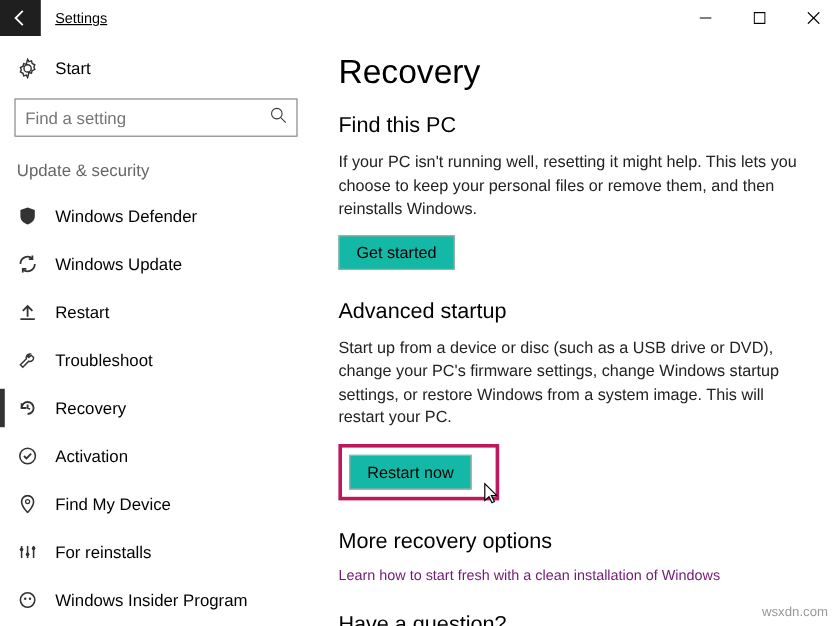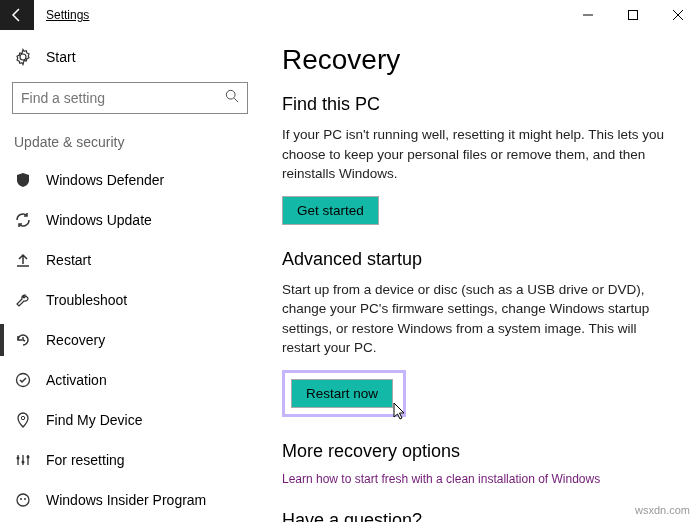--- a/index.html
+++ b/index.html
@@ -38,21 +38,21 @@
 
 
 .main h1 { font-size: 28px; font-weight: 400; margin-bottom: 18px; }
 .main h2 { font-size: 18px; font-weight: 400; margin: 8px 0 10px 0; }
 .main p { font-size: 13.5px; color: #222; line-height: 1.45; margin-bottom: 12px; }
 .btn { display:inline-block; background:#14b8a6; border:1px solid #aaa; padding:6px 14px; font-size:13.5px; cursor:pointer; }
 .section { margin-bottom: 24px; }
 .link { color:#701a75; font-size:12px; cursor:pointer; }
 
 
-.highlight-box { border:3px solid #c4b5fd; display:inline-block; padding:6px 10px 6px 6px; position:relative; }
+.highlight-box { border:3px solid #be185d; display:inline-block; padding:6px 20px 6px 6px; position:relative; }
 .cursor-svg { position:absolute; right: -6px; bottom: -8px; }
 
 
 .watermark { position:absolute; bottom:6px; right:10px; font-size:11px; color:#999;text-align:right; }
 </style>
 </head>
 <body>
 
 <div class="titlebar">
   <div class="back-btn">
@@ -175,21 +175,21 @@
 
     <div class="nav-item">
       <span class="icon">
           <svg width="16" height="16" viewBox="0 0 16 16">
             <path d="M3 3v10M8 3v10M13 3v10" stroke="#333" stroke-width="1.3"></path>
             <circle cx="3" cy="6" r="1.5" fill="#333"></circle>
             <circle cx="8" cy="10" r="1.5" fill="#333"></circle>
             <circle cx="13" cy="5" r="1.5" fill="#333"></circle>
           </svg>
         </span>
-      <span class="label">For resetting</span>
+      <span class="label">For reinstalls</span>
     </div>
 
     <div class="nav-item">
       <span class="icon">
           <svg width="16" height="16" viewBox="0 0 16 16">
             <circle cx="8" cy="8" r="6" stroke="#333" fill="none" stroke-width="1.3"></circle>
             <circle cx="6" cy="7" r="1" fill="#333"></circle>
             <circle cx="10" cy="7" r="1" fill="#333"></circle>
           </svg>
         </span>

